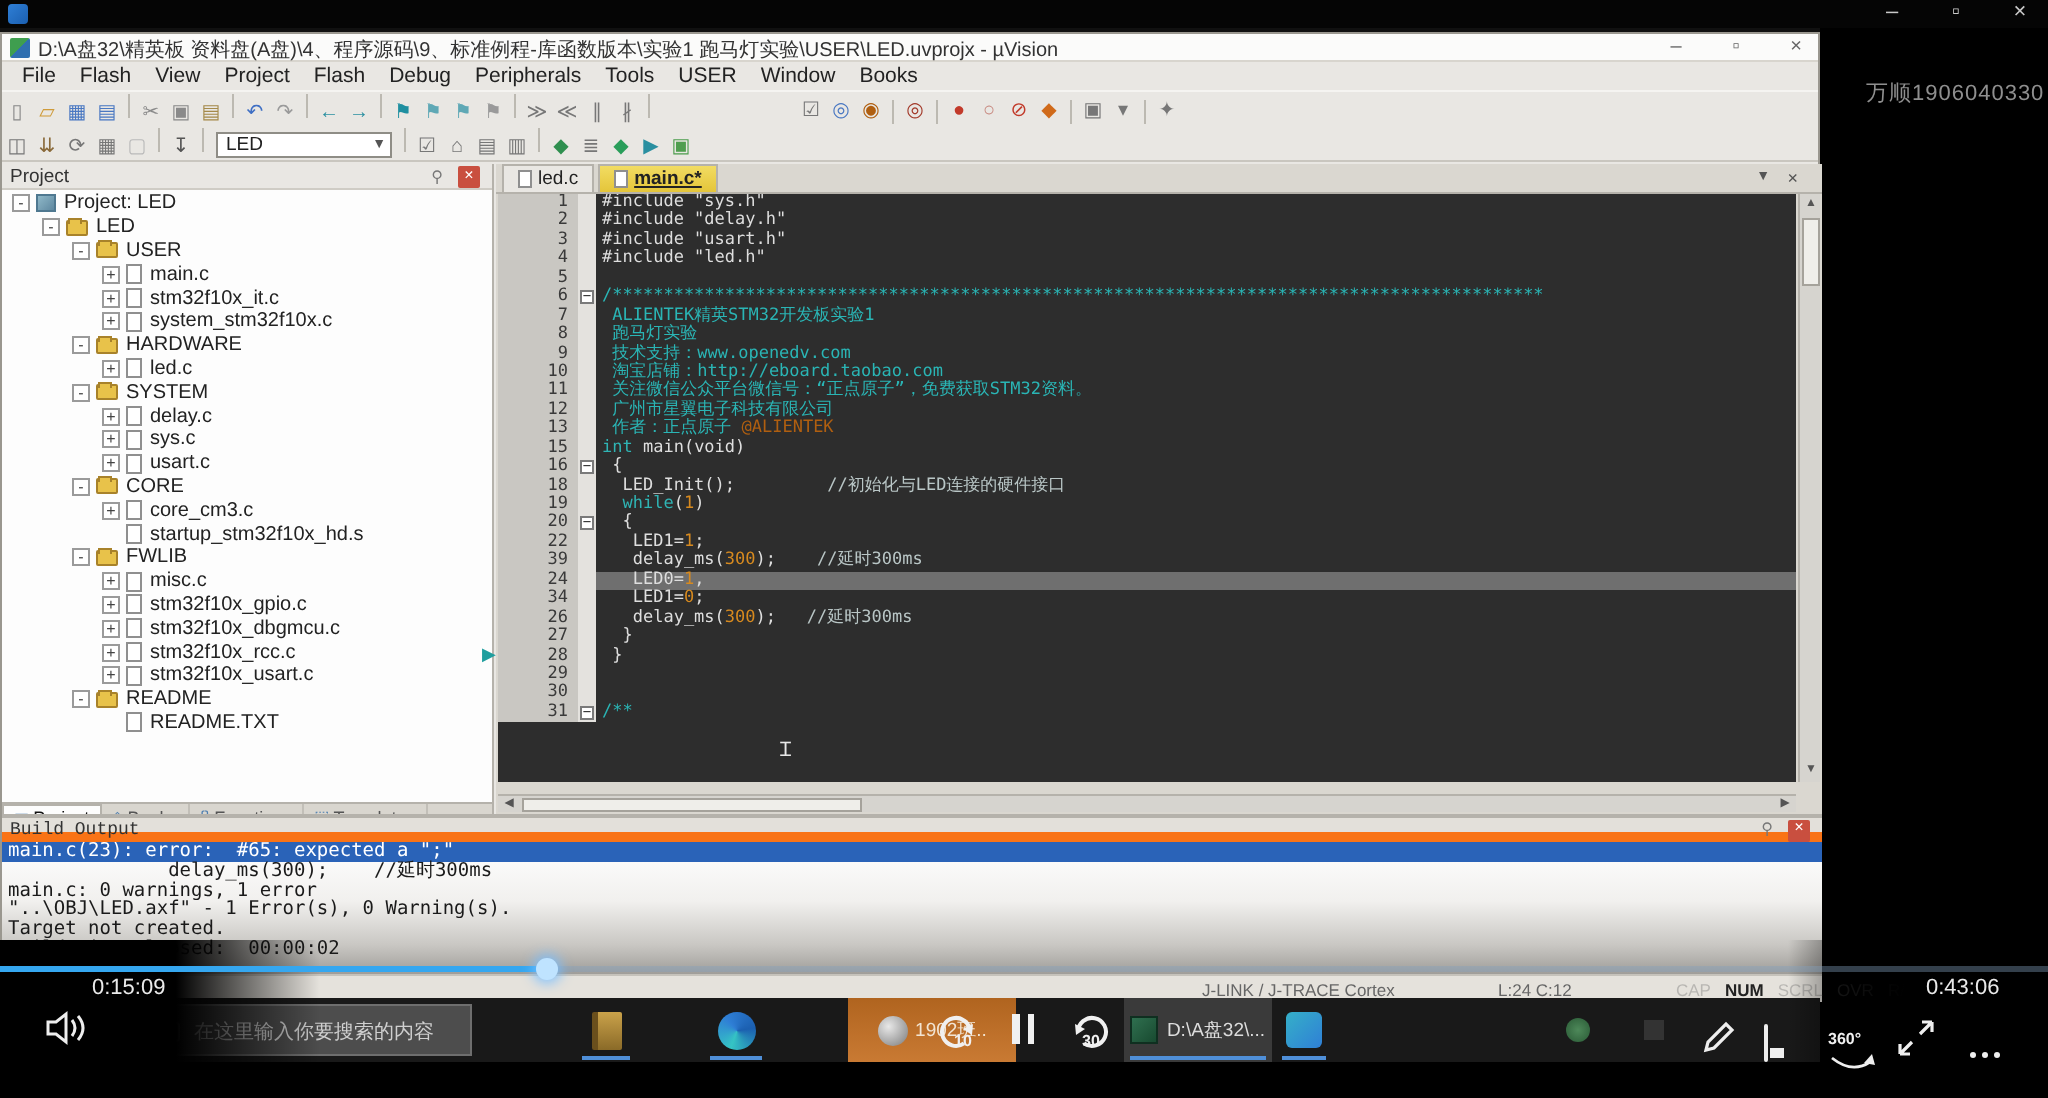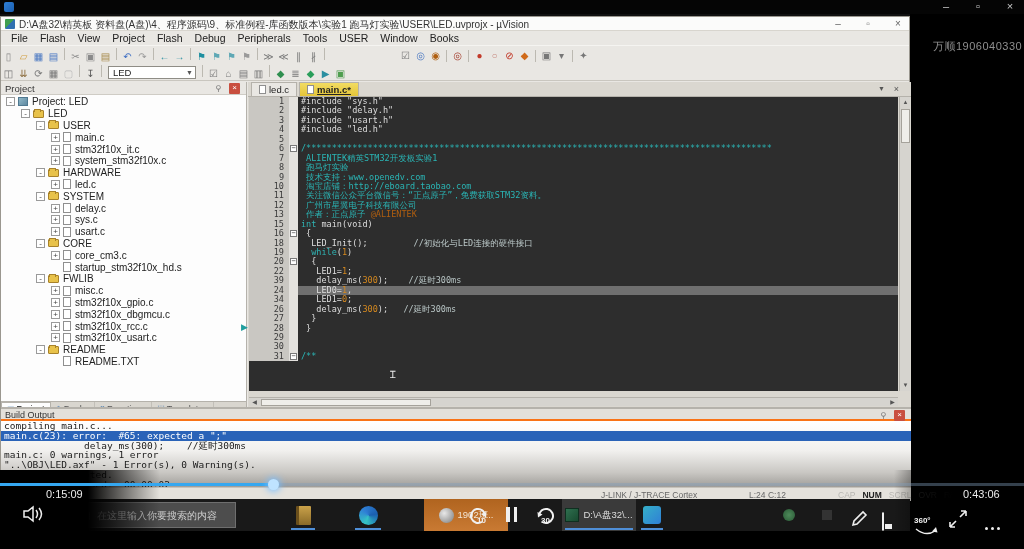--- a/index.html
+++ b/index.html
@@ -89,21 +89,21 @@
   .vs-arrow{position:absolute;left:0;width:11px;height:11px;font-size:6px;color:#555;text-align:center;line-height:11px;}
   .vs-thumb{position:absolute;left:1px;top:12px;width:9px;height:34px;background:#efeeea;border:1px solid #a5a29b;}
   .hscroll{position:absolute;left:1px;bottom:9px;width:649px;height:9px;background:#d6d4cf;border-top:1px solid #b5b2ab;}
   .hs-arrow{position:absolute;top:0;width:11px;height:9px;font-size:6px;color:#555;text-align:center;line-height:9px;}
   .hs-thumb{position:absolute;left:12px;top:1px;width:170px;height:7px;background:#efeeea;border:1px solid #a5a29b;}
   .split-arrow{position:absolute;left:-7px;top:240px;color:#1f9e9e;font-size:9px;}
 
   
   .build{position:absolute;left:0;top:390px;width:910px;height:78px;border-top:2px solid #b5b2ab;}
   .bo-header{position:absolute;left:0;top:0;width:100%;height:12px;background:#e3e0da;font-size:9px;color:#333;
-             padding-left:4px;line-height:12px;border-bottom:2px solid #f97316;}
+             padding-left:4px;line-height:12px;border-bottom:5px solid #f97316;font-family:Liberation Mono, monospace;}
   .bo-body{position:absolute;left:0;top:12px;width:100%;height:66px;
            background:linear-gradient(180deg,#ffffff 0%,#f1f0ee 45%,#c9c7c3 78%,#9f9d99 100%);
            font-family:"DejaVu Sans Mono",monospace;font-size:9.5px;color:#1a1a1a;overflow:hidden;}
   .bo-line{white-space:pre;height:9.8px;line-height:9.8px;padding-left:3px;}
   .bo-line.sel{background:#2a63b8;color:#fff;}
   .bo-hs{position:absolute;left:0;bottom:0;width:10px;height:8px;background:#d6d4cf;font-size:6px;color:#555;
          text-align:center;line-height:8px;border:1px solid #b5b2ab;}
 
   
   .statusbar{position:absolute;left:0;top:470px;width:910px;height:14px;background:#e5e2dc;border-top:1px solid #c5c2bb;
@@ -539,21 +539,20 @@
         </div>
       </div>
 
       <div class="build">
         <div class="bo-header">
           <span>Build Output</span>
           <span class="ph-pin">⚲</span>
           <span class="ph-close">×</span>
         </div>
         <div class="bo-body" id="build-body">
-            <div class="bo-line">compiling main.c...</div>
             <div class="bo-line sel">main.c(23): error:  #65: expected a ";"</div>
             <div class="bo-line">              delay_ms(300);    //延时300ms</div>
             <div class="bo-line">main.c: 0 warnings, 1 error</div>
             <div class="bo-line">"..\OBJ\LED.axf" - 1 Error(s), 0 Warning(s).</div>
             <div class="bo-line">Target not created.</div>
             <div class="bo-line">Build Time Elapsed:  00:00:02</div>
           </div>
         <div class="bo-hs">◀</div>
       </div>
 

